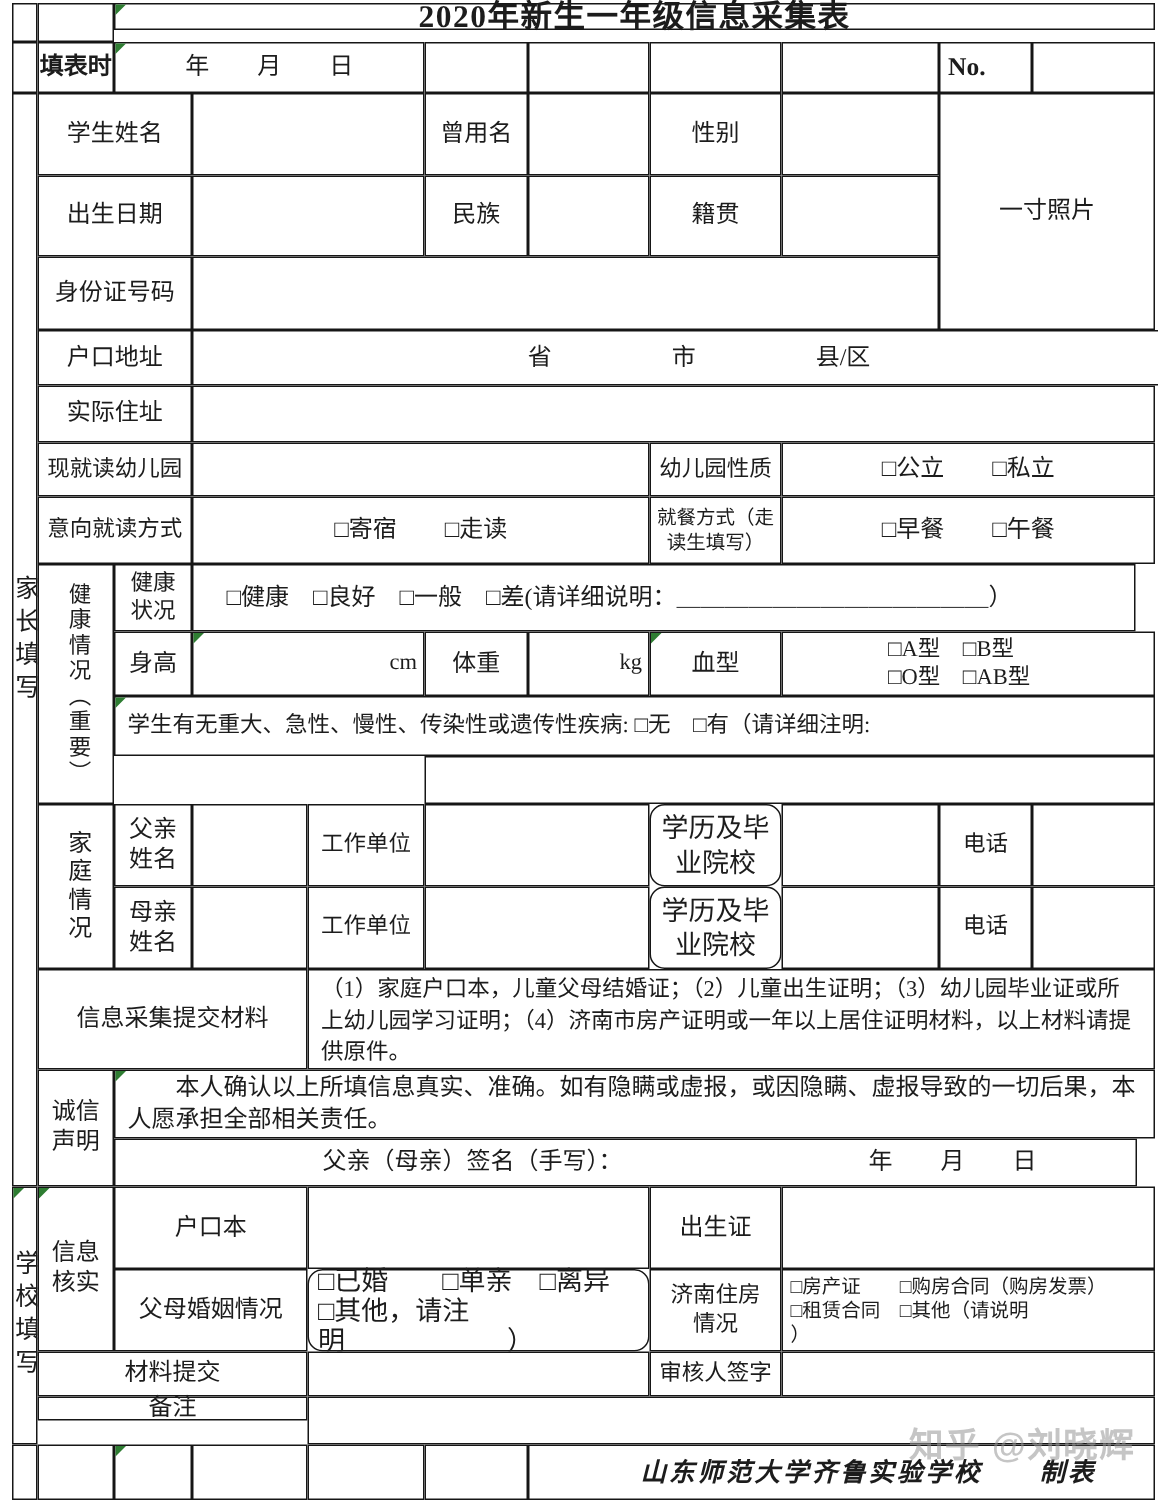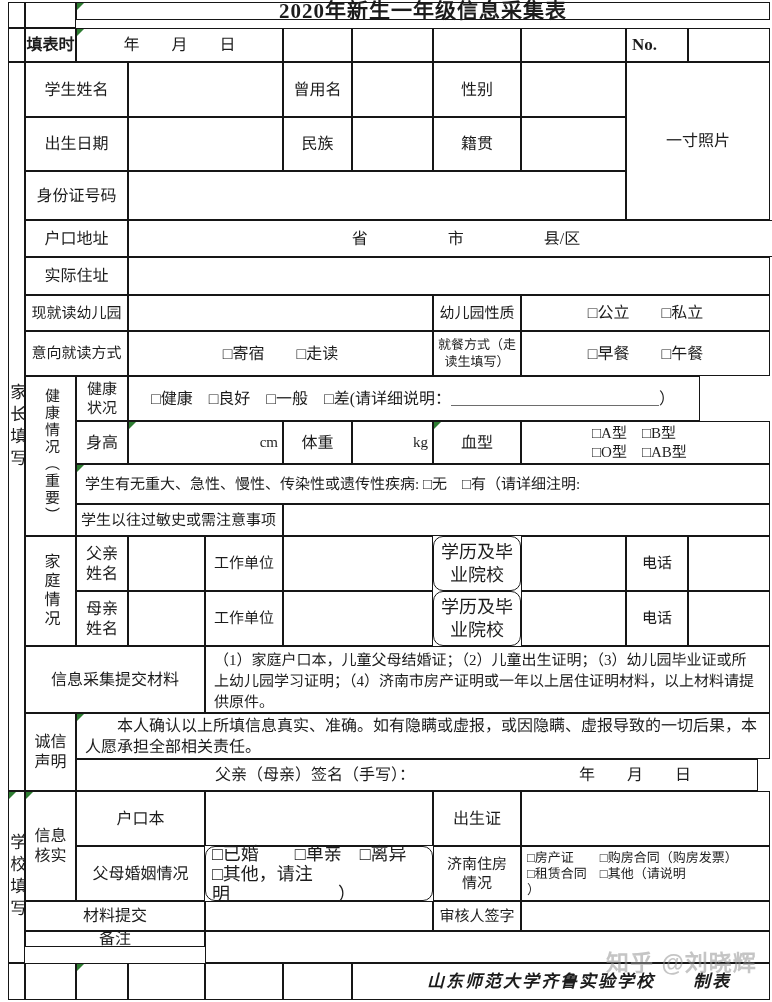--- a/index.html
+++ b/index.html
@@ -77,33 +77,32 @@
   <div class="cell" style="left:521px;top:295px;width:249px;height:36px">□公立　　□私立</div>
 
   <div class="cell f15" style="left:25px;top:331px;width:103px;height:45px">意向就读方式</div>
   <div class="cell" style="left:128px;top:331px;width:305px;height:45px">□寄宿　　□走读</div>
   <div class="cell f13" style="left:433px;top:331px;width:88px;height:45px;padding:0 3px">就餐方式（走读生填写）</div>
   <div class="cell" style="left:521px;top:331px;width:249px;height:45px">□早餐　　□午餐</div>
 
   <div class="cell vtext f15" style="left:25px;top:376px;width:51px;height:160px;letter-spacing:2px">健康情况（重要）</div>
 
   <div class="cell f15" style="left:76px;top:376px;width:52px;height:45px;padding:0 4px">健康状况</div>
-  <div class="cell tl" style="left:128px;top:376px;width:572px;height:45px;padding-left:22px">□健康　□良好　□一般　□差(请详细说明：＿＿＿＿＿＿＿＿＿＿＿＿＿）</div>
+  <div class="cell tl" style="left:128px;top:376px;width:629px;height:45px;padding-left:22px">□健康　□良好　□一般　□差(请详细说明：＿＿＿＿＿＿＿＿＿＿＿＿＿）</div>
 
   <div class="cell" style="left:76px;top:421px;width:52px;height:43px">身高</div>
   <div class="cell tr" style="left:128px;top:421px;width:155px;height:43px;padding-right:4px;font-size:15px">cm</div>
   <div class="cell" style="left:283px;top:421px;width:69px;height:43px">体重</div>
   <div class="cell tr" style="left:352px;top:421px;width:81px;height:43px;padding-right:4px;font-size:15px">kg</div>
   <div class="cell" style="left:433px;top:421px;width:88px;height:43px">血型</div>
   <div class="cell pre f15 tl" style="left:521px;top:421px;width:249px;height:43px;padding-left:70px">□A型　□B型
 □O型　□AB型</div>
 
   <div class="cell tl f15" style="left:76px;top:464px;width:694px;height:40px;padding-left:8px">学生有无重大、急性、慢性、传染性或遗传性疾病: □无　□有（请详细注明:</div>
 
-  <div class="cell f15 tl" style="left:76px;top:504px;width:207px;height:32px;padding-left:4px">学生以往过敏史或需注意事项</div>
   <div class="cell" style="left:283px;top:504px;width:487px;height:32px"></div>
 
   <div class="cell vtext" style="left:25px;top:536px;width:51px;height:110px;letter-spacing:3px">家庭情况</div>
 
   <div class="cell" style="left:76px;top:536px;width:52px;height:55px;padding:0 8px">父亲姓名</div>
   <div class="cell" style="left:128px;top:536px;width:77px;height:55px"></div>
   <div class="cell f15" style="left:205px;top:536px;width:78px;height:55px">工作单位</div>
   <div class="cell" style="left:283px;top:536px;width:150px;height:55px"></div>
   <div class="cell f14" style="left:433px;top:536px;width:88px;height:55px;padding:0 6px">学历及毕业院校</div>
   <div class="cell" style="left:521px;top:536px;width:105px;height:55px"></div>

